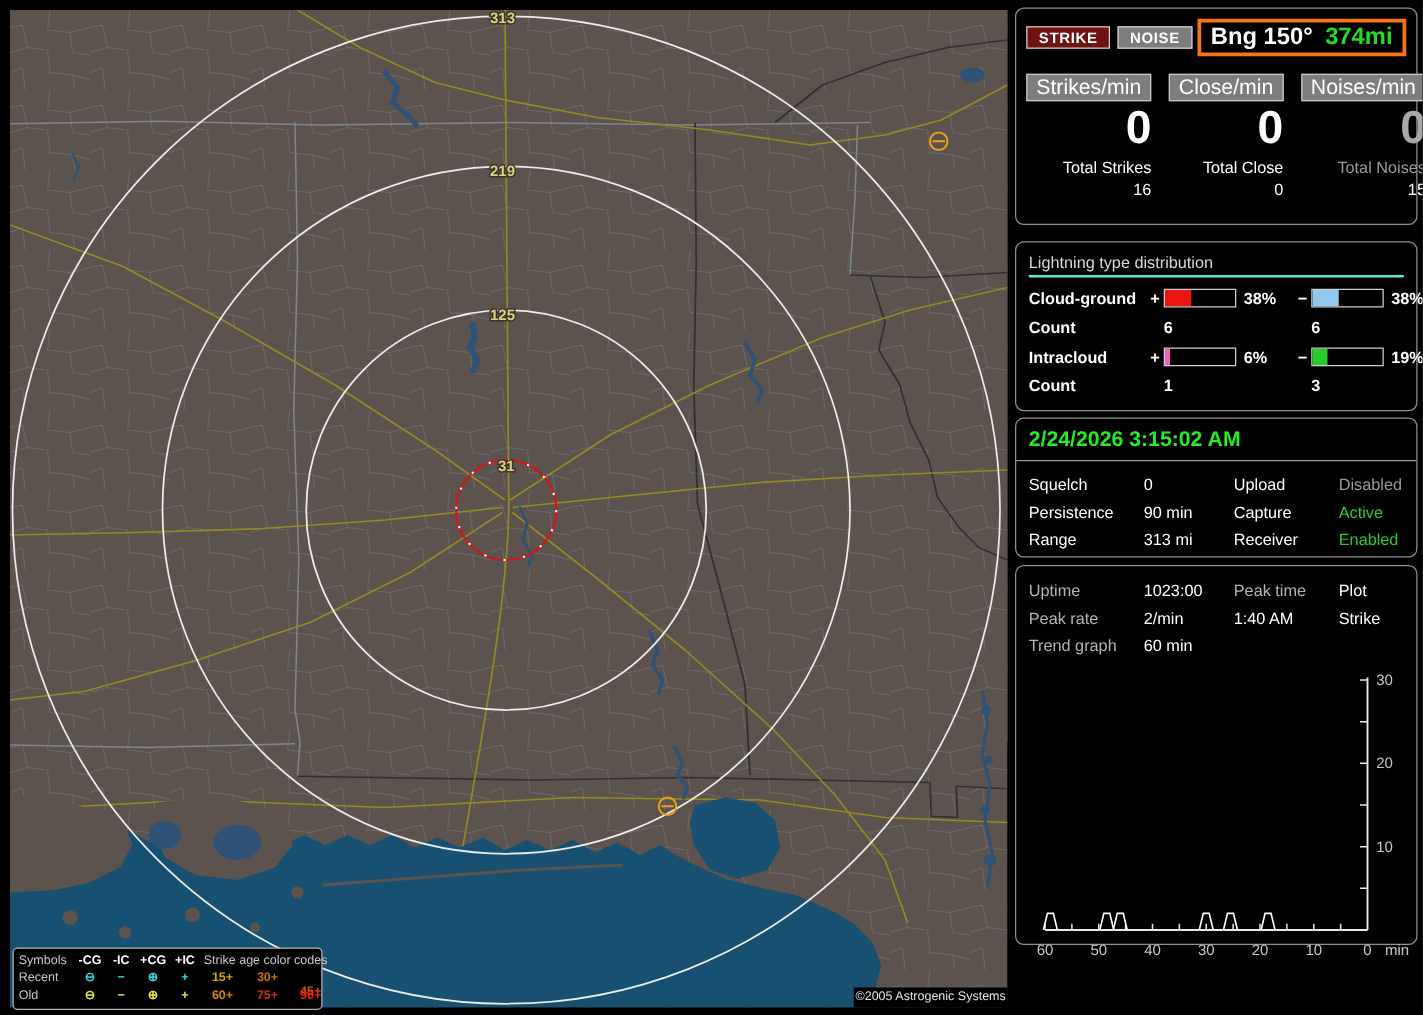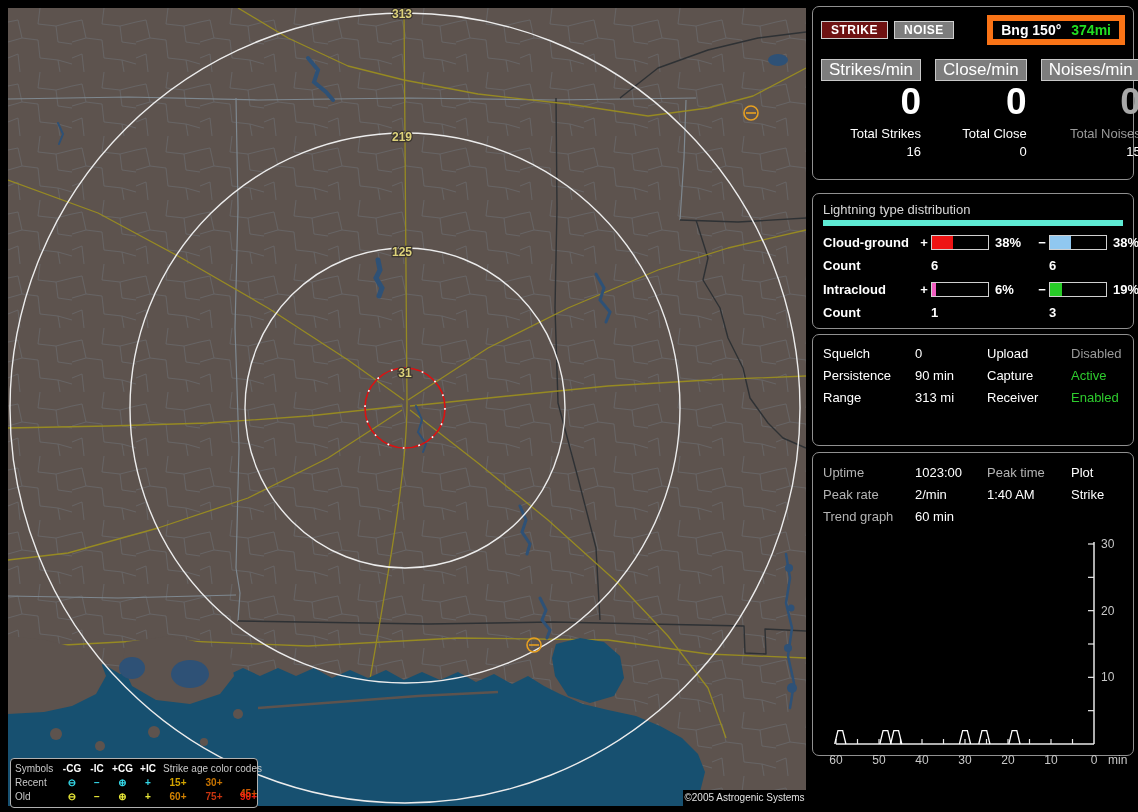--- a/index.html
+++ b/index.html
@@ -31,35 +31,35 @@
   #box-counters{top:6px;height:174px;}
   #box-dist{top:193px;height:136px;}
   #box-status{top:334px;height:112px;}
   #box-session{top:452px;height:304px;}
 
   .toprow{display:flex;align-items:center;padding:8px 8px 0 8px;}
   .btn{display:inline-block;border:1px solid #cfcfcf;font-weight:bold;font-size:12px;
        padding:1px 9px;letter-spacing:.5px;cursor:default;}
   .strike-btn{background:#6e1212;margin-right:6px;}
   .noise-btn{background:#7d7d7d;}
-  .bng{margin-left:auto;background:#000;border:6px solid #f97316;padding:1px 8px;
-       font-weight:bold;font-size:14px;white-space:nowrap;}
+  .bng{margin-left:auto;background:#000;border:3px solid #f97316;padding:1px 8px;
+       font-weight:bold;font-size:19px;white-space:nowrap;}
   .bng .mi{color:#22dd22;margin-left:10px;}
 
   .cnt-grid{display:grid;grid-template-columns:1fr 1fr 1fr;padding:2px 8px 0 8px;column-gap:14px;}
   .cnt-col{text-align:right;}
   .minibtn{display:inline-block;background:#7d7d7d;border:1px solid #c8c8c8;color:#fff;
            font-size:17px;padding:0 7px;margin-top:12px;}
   .bigzero{font-size:37px;font-weight:bold;line-height:1.05;margin-top:2px;}
   .tot-label{font-size:13px;margin-top:4px;}
   .tot-value{font-size:13px;margin-top:3px;}
   .dim{color:#a8a8a8;}
   .dim2{color:#9a9a9a;}
 
-  .dist-title{color:#d8d8d8;margin:8px 10px 0 10px;padding-bottom:3px;border-bottom:6px solid #5eead4;}
+  .dist-title{color:#d8d8d8;margin:8px 10px 0 10px;padding-bottom:3px;border-bottom:2px solid #5eead4;}
   .dist-row{display:grid;grid-template-columns:94px 14px 58px 46px 14px 58px 1fr;
             align-items:center;margin:9px 10px 0 10px;font-weight:bold;}
   .dist-count{display:grid;grid-template-columns:94px 14px 58px 46px 14px 58px 1fr;
               margin:8px 10px 0 10px;font-weight:bold;}
   .bar{height:13px;border:1px solid #d0d0d0;background:#000;overflow:hidden;}
   .bar i{display:block;height:100%;}
   .pct{padding-left:6px;}
   .sign{text-align:center;}
 
   .datetime{color:#22ee22;font-size:17px;font-weight:bold;padding:7px 10px 6px 10px;
@@ -288,20 +288,21 @@
     <span></span>
     <span>1</span>
     <span></span>
       <span></span>
     <span>3</span>
     <span></span>
   </div>
 </div>
 
 <div class="pbox" id="box-status">
+  <div class="datetime">2/24/2026 3:15:02 AM</div>
   <div class="status-grid">
     <span>Squelch</span>
     <span>0</span>
     <span>Upload</span>
     <span class="state-off">Disabled</span>
 
     <span>Persistence</span>
     <span>90 min</span>
     <span>Capture</span>
     <span class="state-on">Active</span>

